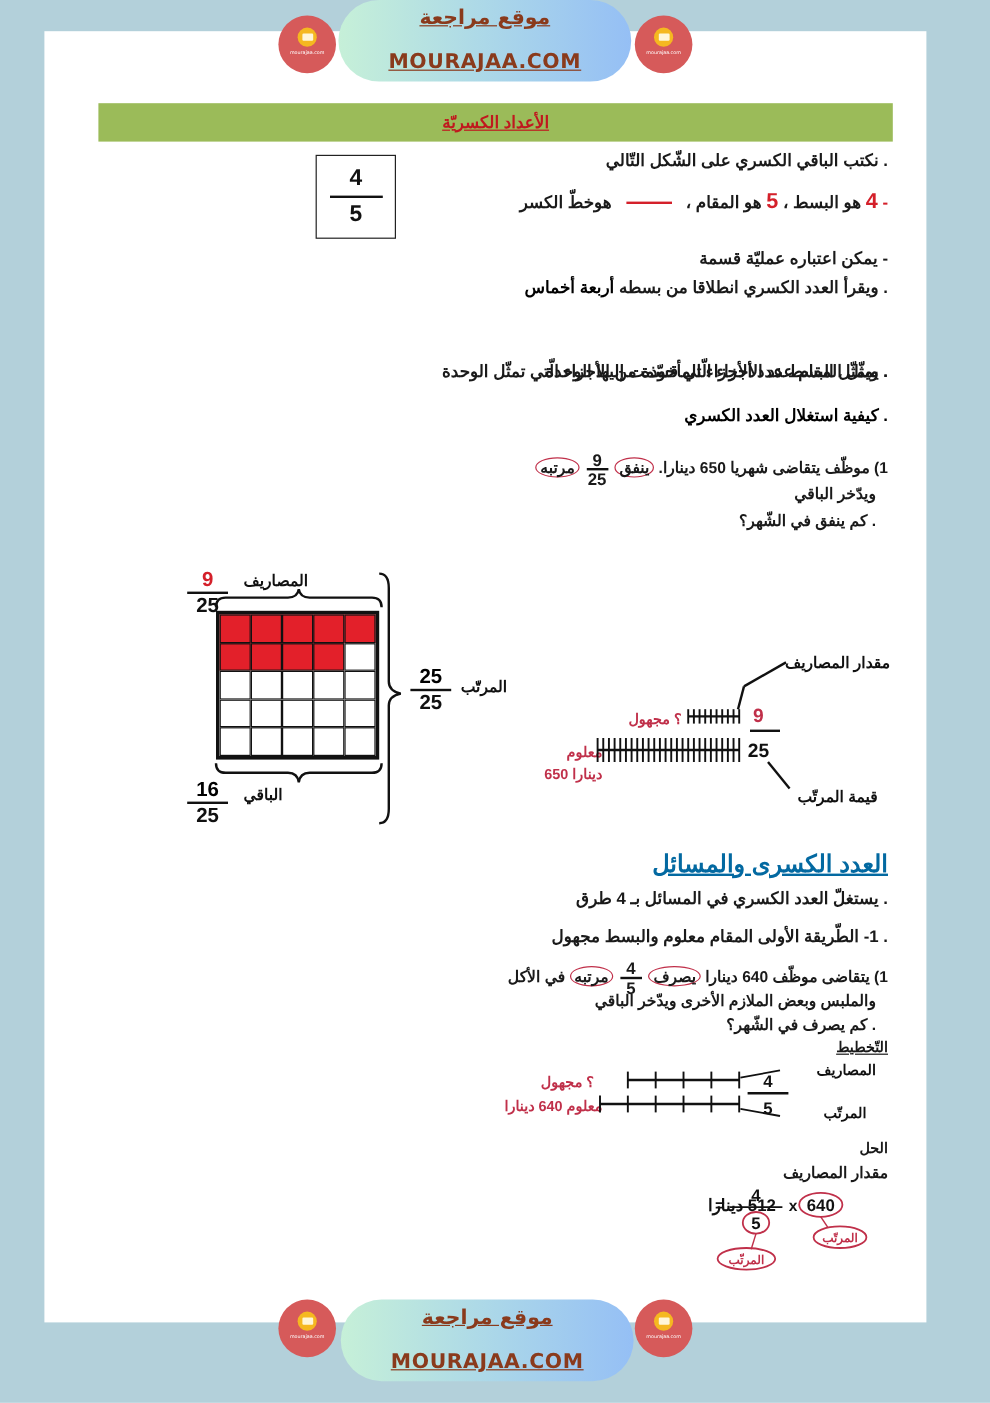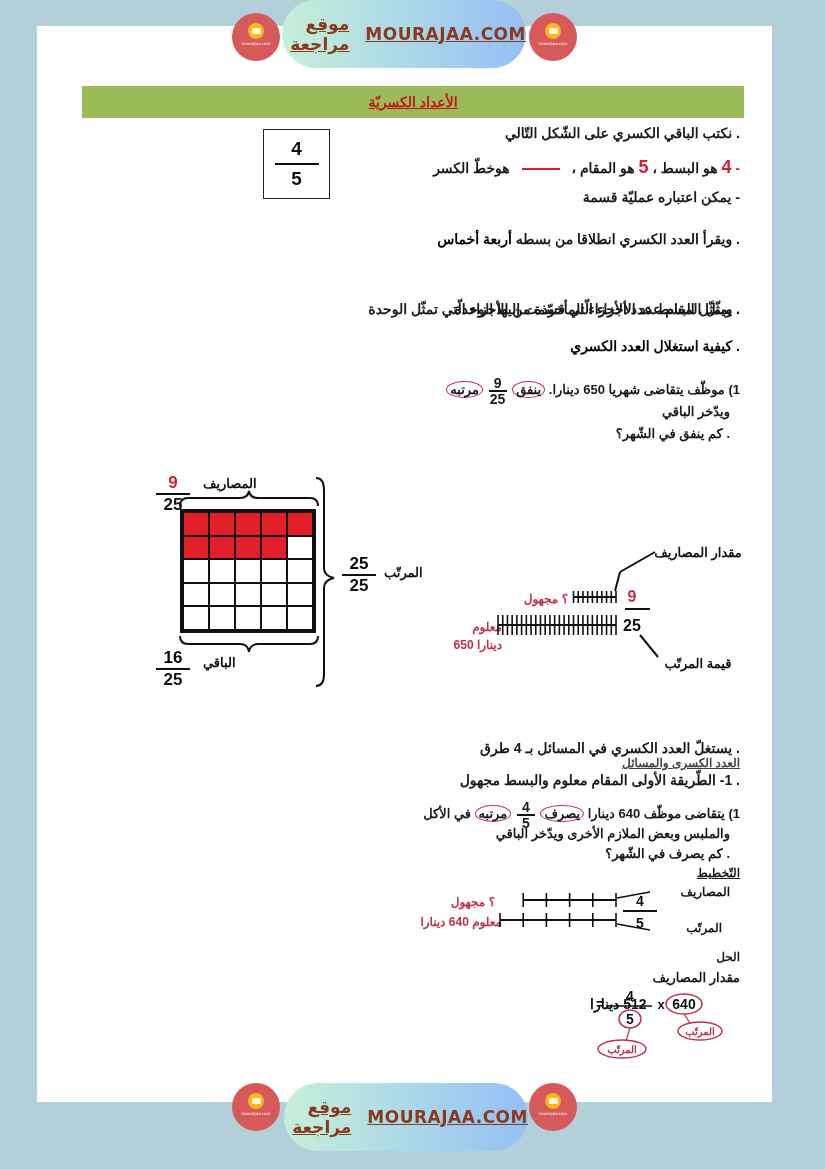--- a/index.html
+++ b/index.html
@@ -11,21 +11,21 @@
     color: #111;
   }
   .page {
     position: absolute; left: 37px; top: 26px; width: 735px; height: 1076px;
     background: #ffffff;
   }
   
   .brand-pill {
     position: absolute; width: 244px; height: 68px; border-radius: 34px;
     background: linear-gradient(90deg, #c6f0d8 0%, #acd8e8 50%, #95bff5 100%);
-    display: flex; align-items: center; justify-content: center;
+    display: flex; flex-direction: column; align-items: center; justify-content: center;
     z-index: 3;
     gap: 16px;
   }
   .brand-pill .ar { font-size: 17px; font-weight: bold; color: #8a3a1c; text-decoration: underline; line-height: 20px; direction: rtl; font-family: "DejaVu Sans", sans-serif; }
   .brand-pill .en { font-size: 17px; font-weight: bold; color: #8a3a1c; text-decoration: underline; line-height: 22px; letter-spacing: 0.5px; font-family: "DejaVu Sans", sans-serif; }
   .badge {
     position: absolute; width: 48px; height: 48px; border-radius: 50%;
     background: #d65a5a; z-index: 3;
     display: flex; flex-direction: column; align-items: center; justify-content: center;
   }
@@ -66,21 +66,21 @@
     position: absolute; left: 180px; top: 509px; width: 136px; height: 124px;
     border: 3px solid #111; display: grid; grid-template-columns: repeat(5, 1fr); grid-template-rows: repeat(5, 1fr);
   }
   .grid .cell { border: 1px solid #111; background: #fff; }
   .grid .cell.on { background: #e3202a; }
 
   .fig-frac { position: absolute; display: flex; flex-direction: column; align-items: center; font-family: "Liberation Sans", sans-serif; font-weight: bold; font-size: 17px; line-height: 18px; }
   .fig-frac .b { height: 2px; background: #111; margin: 1px 0; }
   .fig-label { position: absolute; font-family: "Liberation Sans", sans-serif; font-weight: bold; font-size: 13px; direction: rtl; white-space: nowrap; }
 
-  .section-head { position: absolute; right: 85px; font-size: 12px; color: #404040; text-decoration: underline; margin-top: 48px; }
+  .section-head { position: absolute; right: 85px; font-size: 20px; color: #0369a1; text-decoration: underline; }
 
   svg text { font-family: "Liberation Sans", sans-serif; font-weight: bold; }
 </style>
 </head>
 <body>
 
 <div class="badge" style="left:232px; top:13px;">
   <div class="logo">
       <span></span>
     </div>
@@ -112,21 +112,21 @@
 <div class="line rtl" style="top:125px;">. نكتب الباقي الكسري على الشّكل التّالي</div>
 <div class="line rtl" style="top:157px;">
   <span class="red">-</span>
   <span class="red" style="font-size:18px;">4</span>
   <span>هو البسط ،</span>
   <span class="red" style="font-size:18px;">5</span>
   <span>هو المقام ،</span>
   <span class="redline"></span>
   <span>هوخطّ الكسر</span>
 </div>
-<div class="line rtl" style="top:189px;margin-left:16px;">- يمكن اعتباره عمليّة قسمة</div>
+<div class="line rtl" style="top:207px;margin-left:16px;">- يمكن اعتباره عمليّة قسمة</div>
 <div class="line rtl" style="top:231px;">
   <span>. ويقرأ العدد الكسري انطلاقا من بسطه</span>
   <span class="dark-red">أربعة أخماس</span>
 </div>
 <div class="line rtl" style="top:265px;margin-top:36px;">. يمثّل المقام عدد الأجزاء الّتي قسّمت إليها الوحدة</div>
 <div class="line rtl" style="top:301px;">. ويمثّل البسط عدد الأجزاء المأخوذة من الأجزاء الّتي تمثّل الوحدة</div>
 <div class="line rtl dark-red" style="top:338px;">. كيفية استغلال العدد الكسري</div>
 
 <div class="prob rtl" style="right:85px; top:376px;">
   <span>1) موظّف يتقاضى شهريا 650 دينارا.</span>

